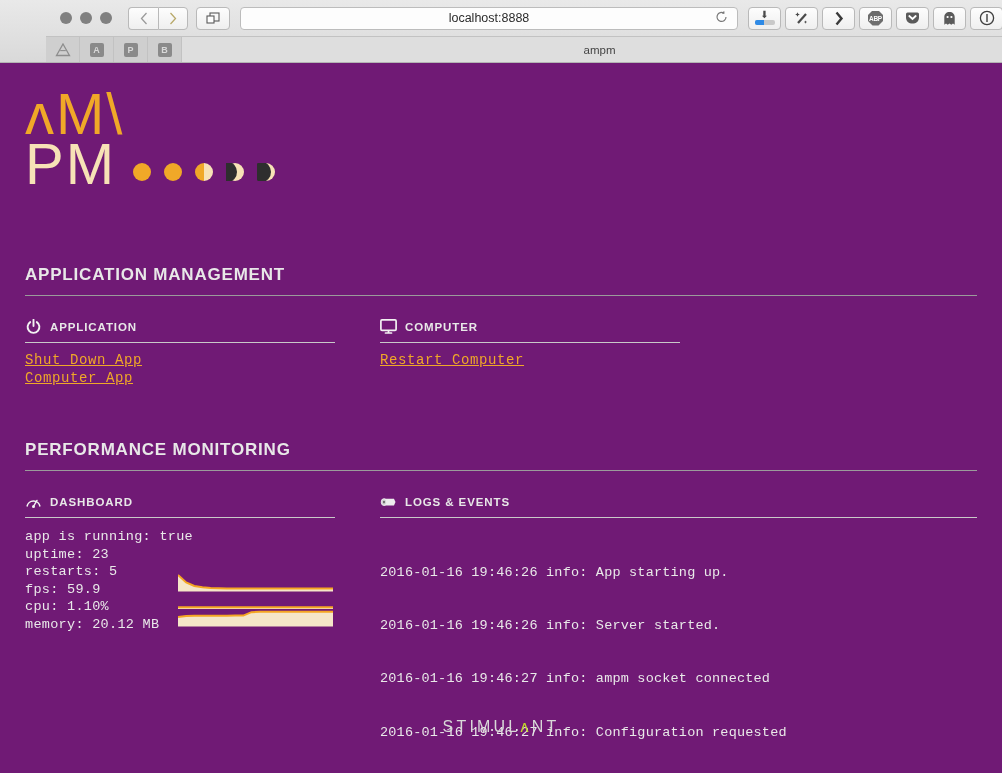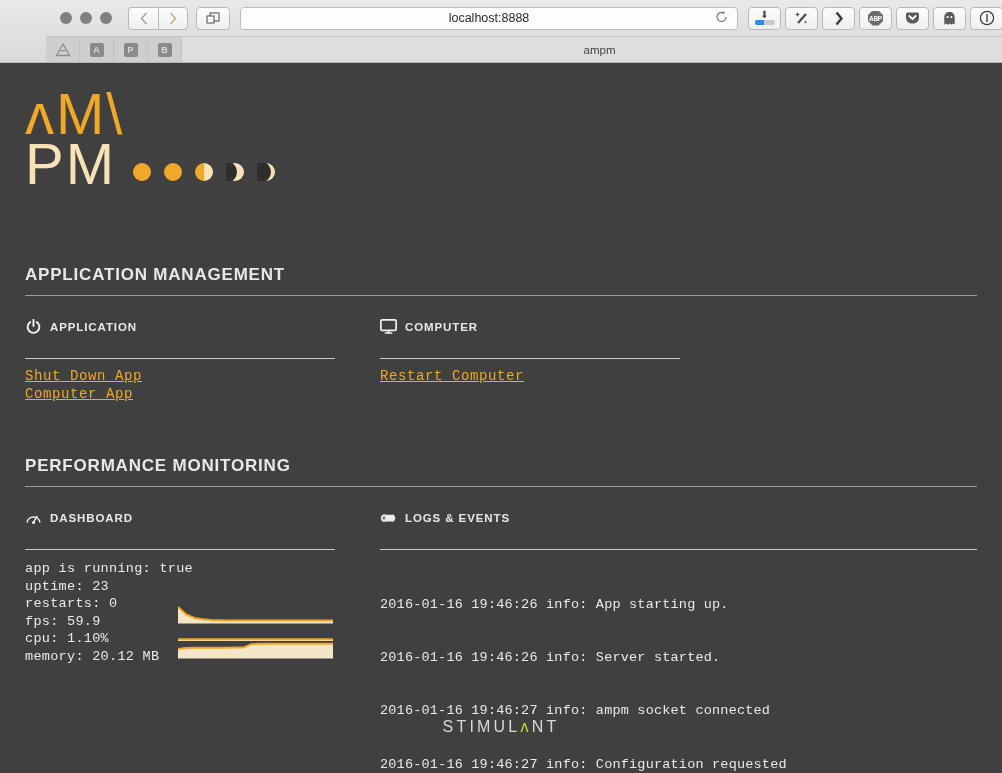--- a/index.html
+++ b/index.html
@@ -195,21 +195,21 @@
     align-items: center;
     justify-content: center;
     color: #6e6e6e;
     font-size: 15px;
     background: #cfcfcf;
     border-left: 1px solid #c2c2c2;
   }
 
   
   .page {
-    background: #404040;
+    background: #701a75;
     height: 711px;
     position: relative;
     padding: 0 25px;
     box-sizing: border-box;
   }
 
   
   .logo {
     padding-top: 26px;
     position: relative;
@@ -288,21 +288,21 @@
     margin-top: 22px;
   }
   .col-left { width: 310px; margin-right: 45px; }
   .col-right { flex: 1; }
   .col-right-narrow { width: 300px; }
 
   .panel-head {
     display: flex;
     align-items: center;
     gap: 8px;
-    padding-bottom: 23px;
+    padding-bottom: 7px;
     border-bottom: 1px solid #c9c9c9;
   }
   .panel-label {
     color: #e8e8e8;
     font-size: 11.5px;
     font-weight: bold;
     letter-spacing: 0.9px;
   }
   .panel-icon {
     display: flex;
@@ -567,21 +567,21 @@
             <circle cx="8.5" cy="12.6" r="1.5" fill="#f2f2f2"></circle>
           </svg>
         </span>
         <span class="panel-label">DASHBOARD</span>
       </div>
 
       <div class="dash-wrap">
         <div class="stats">
           <div>app is running: true</div>
           <div>uptime: 23</div>
-          <div>restarts: 0</div>
+          <div>restarts: 5</div>
           <div>fps: 59.9</div>
           <div>cpu: 1.10%</div>
           <div>memory: 20.12 MB</div>
         </div>
         <div class="sparks">
           <svg class="spark" viewBox="0 0 155 18" preserveAspectRatio="none">
               <polygon points="0,18 0,1 8.157894736842104,8.68 16.31578947368421,12.2 24.473684210526315,13.64 32.63157894736842,14.28 40.78947368421053,14.6 48.94736842105263,14.76 57.10526315789473,14.76 65.26315789473684,14.92 73.42105263157895,14.92 81.57894736842105,14.92 89.73684210526316,14.92 97.89473684210526,14.92 106.05263157894737,14.92 114.21052631578947,14.92 122.36842105263158,14.92 130.52631578947367,14.92 138.68421052631578,14.92 146.8421052631579,14.92 155,14.92 155,18" fill="#f5e6c8"></polygon>
               <polyline points="0,1 8.157894736842104,8.68 16.31578947368421,12.2 24.473684210526315,13.64 32.63157894736842,14.28 40.78947368421053,14.6 48.94736842105263,14.76 57.10526315789473,14.76 65.26315789473684,14.92 73.42105263157895,14.92 81.57894736842105,14.92 89.73684210526316,14.92 97.89473684210526,14.92 106.05263157894737,14.92 114.21052631578947,14.92 122.36842105263158,14.92 130.52631578947367,14.92 138.68421052631578,14.92 146.8421052631579,14.92 155,14.92" fill="none" stroke="#f5a623" stroke-width="2" vector-effect="non-scaling-stroke"></polyline>
             </svg>
           <svg class="spark" viewBox="0 0 155 18" preserveAspectRatio="none">

